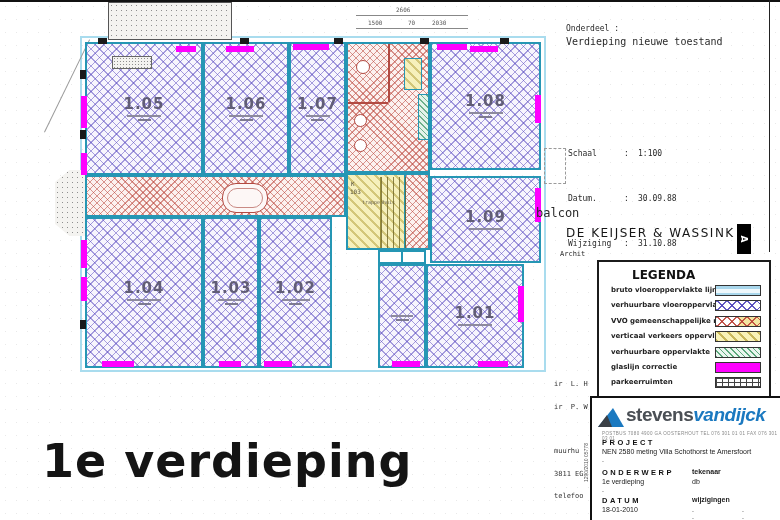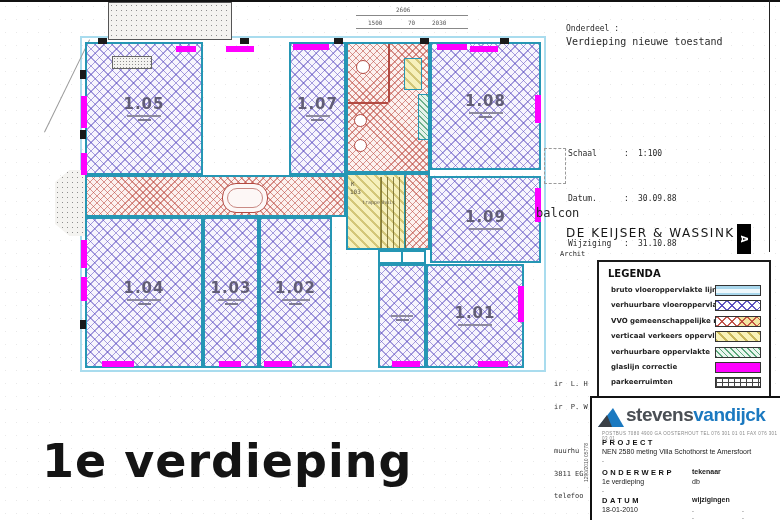--- a/index.html
+++ b/index.html
@@ -48,21 +48,21 @@
 
   
   .dimgroup{position:absolute;left:350px;top:6px;width:120px;height:30px;
      font-family:"DejaVu Sans Mono",monospace;color:#555;}
   .dimline{position:absolute;height:1px;background:#888;}
   .dimgroup span{position:absolute;font-size:6px;}
 
   
   .legend{position:absolute;left:597px;top:260px;width:170px;height:134px;background:#fff;
      border:2px solid #1b1b1b;z-index:4;}
-  .legend-title{position:absolute;left:1px;top:6px;font-size:10px;font-weight:bold;color:#111;padding-left:8px;}
+  .legend-title{position:absolute;left:25px;top:6px;font-size:12px;font-weight:bold;color:#111;padding-left:8px;}
   .lrow{position:relative;height:15.4px;}
   .lrows{position:absolute;left:0;top:22px;right:0;}
   .llabel{position:absolute;left:12px;top:2px;font-size:7px;font-weight:bold;color:#222;white-space:nowrap;}
   .sw{position:absolute;right:8px;top:1px;width:46px;height:11px;border:1px solid #333;box-sizing:border-box;}
   .sw-bruto{background:linear-gradient(#a9d7ec 0 3px,#eef8fc 3px 7px,#a9d7ec 7px 10px);}
   .sw-verhuur{background-color:#fff;background-image:
      repeating-linear-gradient(45deg,rgba(70,58,185,.85) 0 1px,transparent 1px 7px),
      repeating-linear-gradient(135deg,rgba(70,58,185,.85) 0 1px,transparent 1px 7px);}
   .sw-vvo{background:linear-gradient(90deg,#fff 0 52%,#f3e6a0 52% 100%);}
   .sw-vvo::after{content:"";position:absolute;inset:0;background-image:
@@ -85,21 +85,21 @@
   .frag{position:absolute;left:554px;top:366px;font-family:"DejaVu Sans Mono",monospace;
      font-size:7px;line-height:7.5px;color:#333;z-index:1;white-space:pre;}
 
   
   .tblock{position:absolute;left:590px;top:396px;width:190px;height:124px;background:#fff;
      border:2px solid #111;z-index:5;font-family:"Liberation Sans",sans-serif;}
   .tb{position:absolute;white-space:nowrap;color:#222;}
   .tb-label{font-size:7.5px;font-weight:bold;letter-spacing:2.5px;color:#111;}
   .tb-small{font-size:7px;}
   .brand{position:absolute;left:34px;top:6px;font-size:19px;font-weight:bold;letter-spacing:-.5px;}
-  .brand .g1{color:#4a4f55;}.brand .g2{color:#1b79c0;}
+  .brand .g1{color:#4a4f55;}.brand .g2{color:#1b79c0;font-style:italic;}
   .addr{position:absolute;left:10px;top:33px;font-size:4.5px;color:#888;letter-spacing:.4px;}
   .sidecode{position:absolute;left:-9px;top:84px;font-size:5px;color:#555;transform:rotate(-90deg);
      transform-origin:0 0;white-space:nowrap;}
   .dotcol{position:absolute;font-size:7px;color:#222;line-height:8px;}
 
   .footer-title{position:absolute;left:42px;top:434px;font-size:46px;font-weight:800;
      letter-spacing:1px;color:#141414;font-family:"DejaVu Sans",sans-serif;}
 </style>
 </head>
 <body>
@@ -119,20 +119,25 @@
   </div>
 
   <div class="bruto abs" style="left:80px;top:36px;width:466px;height:336px;"></div>
   <div class="stipple" style="left:108px;top:2px;width:124px;height:38px;border:1.5px solid #555;"></div>
   <div class="roofline" style="left:44px;top:132px;width:103px;transform:rotate(-64deg);"></div>
   <div class="stipple" style="left:55px;top:170px;width:32px;height:66px;clip-path:polygon(0 18%,45% 0,100% 0,100% 100%,45% 100%,0 82%);"></div>
   <div class="dashedbox" style="left:544px;top:148px;width:20px;height:34px;"></div>
 
   <div class="room hatch-blue" style="left:85px;top:42px;width:118px;height:133px;align-items:center;">
     <span class="rid">1.05</span>
+    <span class="smudge a"></span>
+    <span class="smudge b"></span>
+  </div>
+  <div class="room hatch-blue" style="left:203px;top:42px;width:86px;height:133px;">
+    <span class="rid">1.06</span>
     <span class="smudge a"></span>
     <span class="smudge b"></span>
   </div>
   <div class="room hatch-blue" style="left:289px;top:42px;width:57px;height:133px;">
     <span class="rid">1.07</span>
     <span class="smudge a" style="width:24px;"></span>
     <span class="smudge b"></span>
   </div>
   <div class="room hatch-blue" style="left:430px;top:42px;width:111px;height:128px;">
     <span class="rid">1.08</span>

